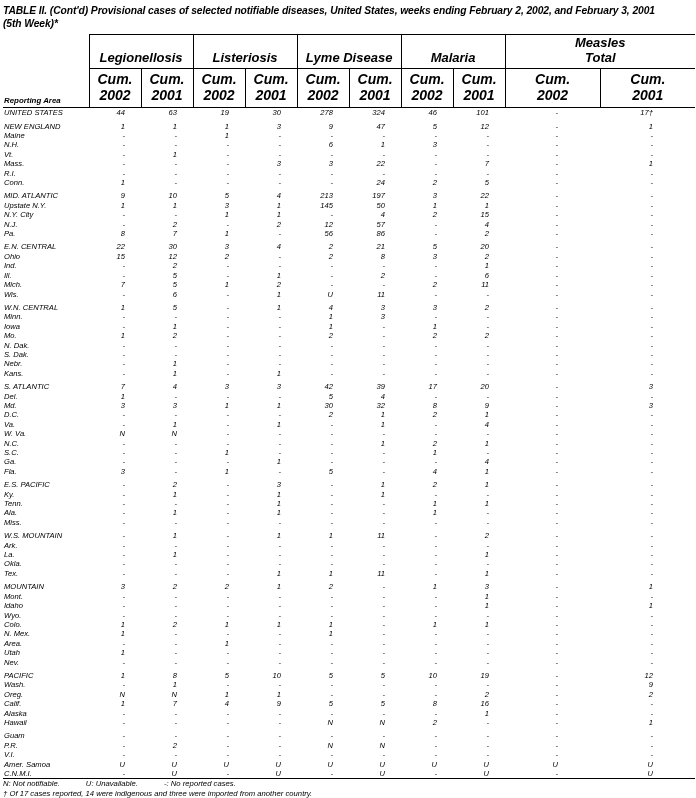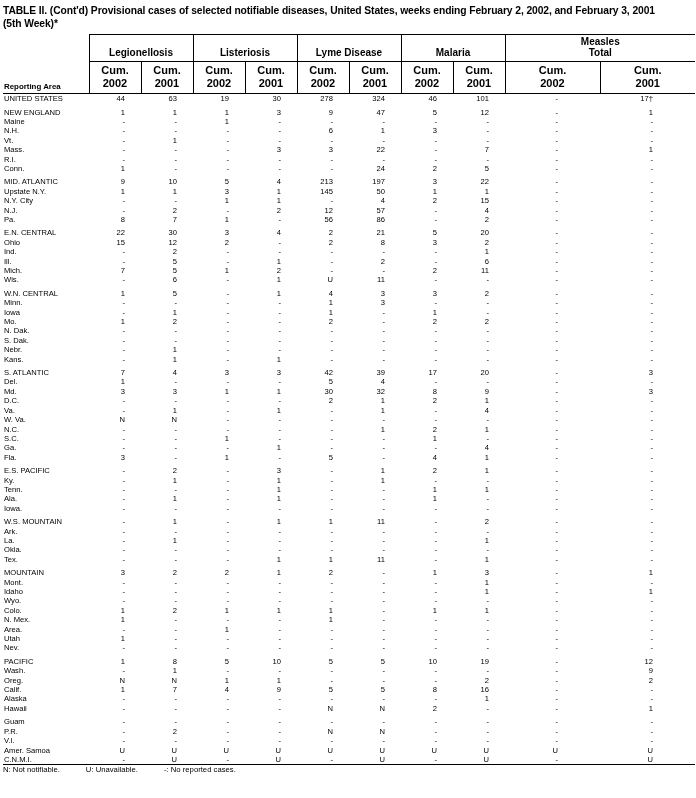--- a/index.html
+++ b/index.html
@@ -1,28 +1,28 @@
 <!DOCTYPE html>
 <html><head>
 <meta charset="utf-8">
 <style>
   html,body { margin:0; padding:0; background:#fff; color:#000; }
   body { width:696px; height:798px; font-family:"Liberation Sans", sans-serif; overflow:hidden; }
-  .page { padding:5px 12px 0 3px; }
+  .page { padding:5px 12px 0 3px;font-style:italic; }
   .title { font-weight:bold; font-size:10.3px; line-height:1.25; letter-spacing:-0.1px; white-space:pre-line; }
   table { border-collapse:collapse; table-layout:fixed; width:692px; margin-top:3px; }
   th, td { margin:0; padding:0; font-weight:normal; }
   thead { border-bottom:1.5px solid #000; }
   tbody { border-bottom:1.5px solid #000; }
   .area-hdr { text-align:left; vertical-align:bottom; font-weight:bold; font-size:7.9px; padding:0 0 2px 1px; }
   .grp { border-top:1px solid #000; border-left:1px solid #000; border-bottom:1px solid #000;
-         text-align:center; vertical-align:bottom; font-weight:bold; font-size:10px;
+         text-align:center; vertical-align:bottom; font-weight:bold; font-size:13px;
          padding:1px 0 2px 0; white-space:pre-line; line-height:1.15; }
   .cum { border-left:1px solid #000; text-align:center; vertical-align:middle; font-weight:bold;
-         font-size:11px; white-space:pre-line; line-height:1.2; padding:2px 0 3px 0; }
+         font-size:14px; white-space:pre-line; line-height:1.2; padding:2px 0 3px 0; }
   td.lbl { text-align:left; font-size:7.6px; line-height:9.4px; padding-left:1px; white-space:nowrap; }
   td.num { text-align:right; font-size:7.6px; line-height:9.4px; padding-right:16px; }
   td.meas { padding-right:42px; }
   tr.gap td { height:4px; line-height:4px; font-size:1px; }
   .footnotes { font-size:7.7px; line-height:1.3; margin-top:0; }
   .fn-legend span { margin-right:26px; }
   .fn-line { white-space:nowrap; }
 </style>
 </head>
 <body>
@@ -623,21 +623,21 @@
           <td class="num">-</td>
           <td class="num">1</td>
           <td class="num">-</td>
           <td class="num">-</td>
           <td class="num">1</td>
           <td class="num">-</td>
           <td class="num meas">-</td>
           <td class="num meas">-</td>
         </tr>
         <tr>
-          <td class="lbl">Iowa.</td>
+          <td class="lbl">Miss.</td>
           <td class="num">-</td>
           <td class="num">-</td>
           <td class="num">-</td>
           <td class="num">-</td>
           <td class="num">-</td>
           <td class="num">-</td>
           <td class="num">-</td>
           <td class="num">-</td>
           <td class="num meas">-</td>
           <td class="num meas">-</td>
@@ -979,14 +979,15 @@
           <td class="num meas">-</td>
           <td class="num meas">U</td>
         </tr>
       </tbody>
   </table>
 
   <div class="footnotes">
     <div class="fn-line fn-legend">
       <span>N: Not notifiable.</span><span>U: Unavailable.</span><span>-: No reported cases.</span>
     </div>
+    <div class="fn-line">† Of 17 cases reported, 14 were indigenous and three were imported from another country.</div>
   </div>
 </div>
 
 </body></html>

